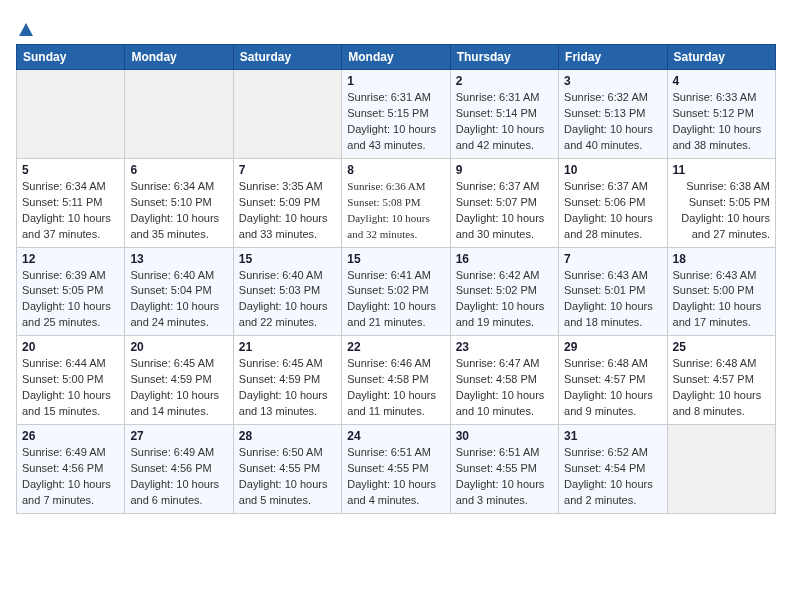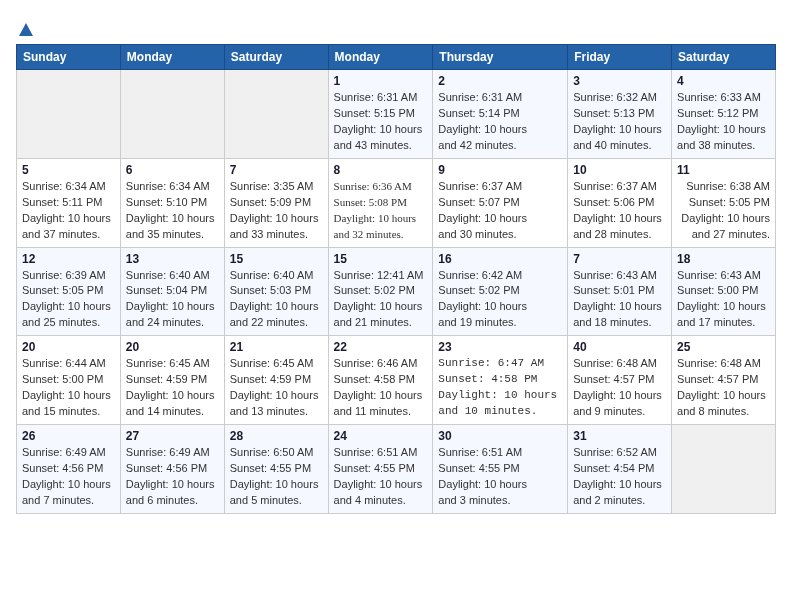--- a/index.html
+++ b/index.html
@@ -221,21 +221,21 @@
           </td>
           <td>
             <span class="day-num">15</span>
             <div class="day-detail" style="white-space: pre-line;">Sunrise: 6:40 AM
 Sunset: 5:03 PM
 Daylight: 10 hours
 and 22 minutes.</div>
           </td>
           <td>
             <span class="day-num">15</span>
-            <div class="day-detail" style="white-space: pre-line;">Sunrise: 12:41 AM
+            <div class="day-detail" style="white-space: pre-line;">Sunrise: 6:41 AM
 Sunset: 5:02 PM
 Daylight: 10 hours
 and 21 minutes.</div>
           </td>
           <td>
             <span class="day-num">16</span>
             <div class="day-detail" style="white-space: pre-line;">Sunrise: 6:42 AM
 Sunset: 5:02 PM
 Daylight: 10 hours
 and 19 minutes.</div>
@@ -279,27 +279,27 @@
           </td>
           <td>
             <span class="day-num">22</span>
             <div class="day-detail" style="white-space: pre-line;">Sunrise: 6:46 AM
 Sunset: 4:58 PM
 Daylight: 10 hours
 and 11 minutes.</div>
           </td>
           <td>
             <span class="day-num">23</span>
-            <div class="day-detail" style="white-space: pre-line; font-family: Liberation Mono, monospace;">Sunrise: 6:47 AM
+            <div class="day-detail" style="white-space: pre-line;">Sunrise: 6:47 AM
 Sunset: 4:58 PM
 Daylight: 10 hours
 and 10 minutes.</div>
           </td>
           <td>
-            <span class="day-num">40</span>
+            <span class="day-num">29</span>
             <div class="day-detail" style="white-space: pre-line;">Sunrise: 6:48 AM
 Sunset: 4:57 PM
 Daylight: 10 hours
 and 9 minutes.</div>
           </td>
           <td>
             <span class="day-num">25</span>
             <div class="day-detail" style="white-space: pre-line;">Sunrise: 6:48 AM
 Sunset: 4:57 PM
 Daylight: 10 hours

